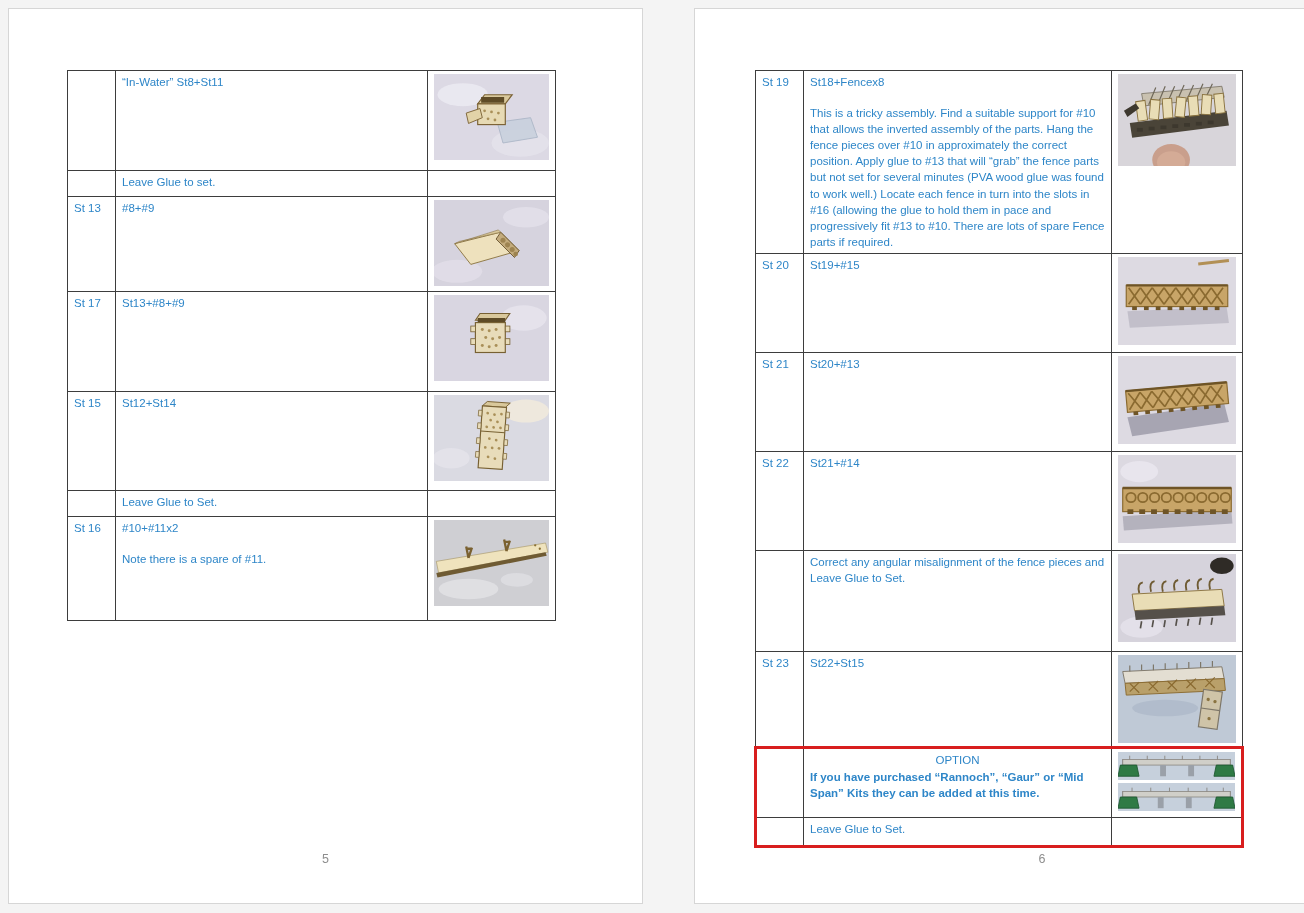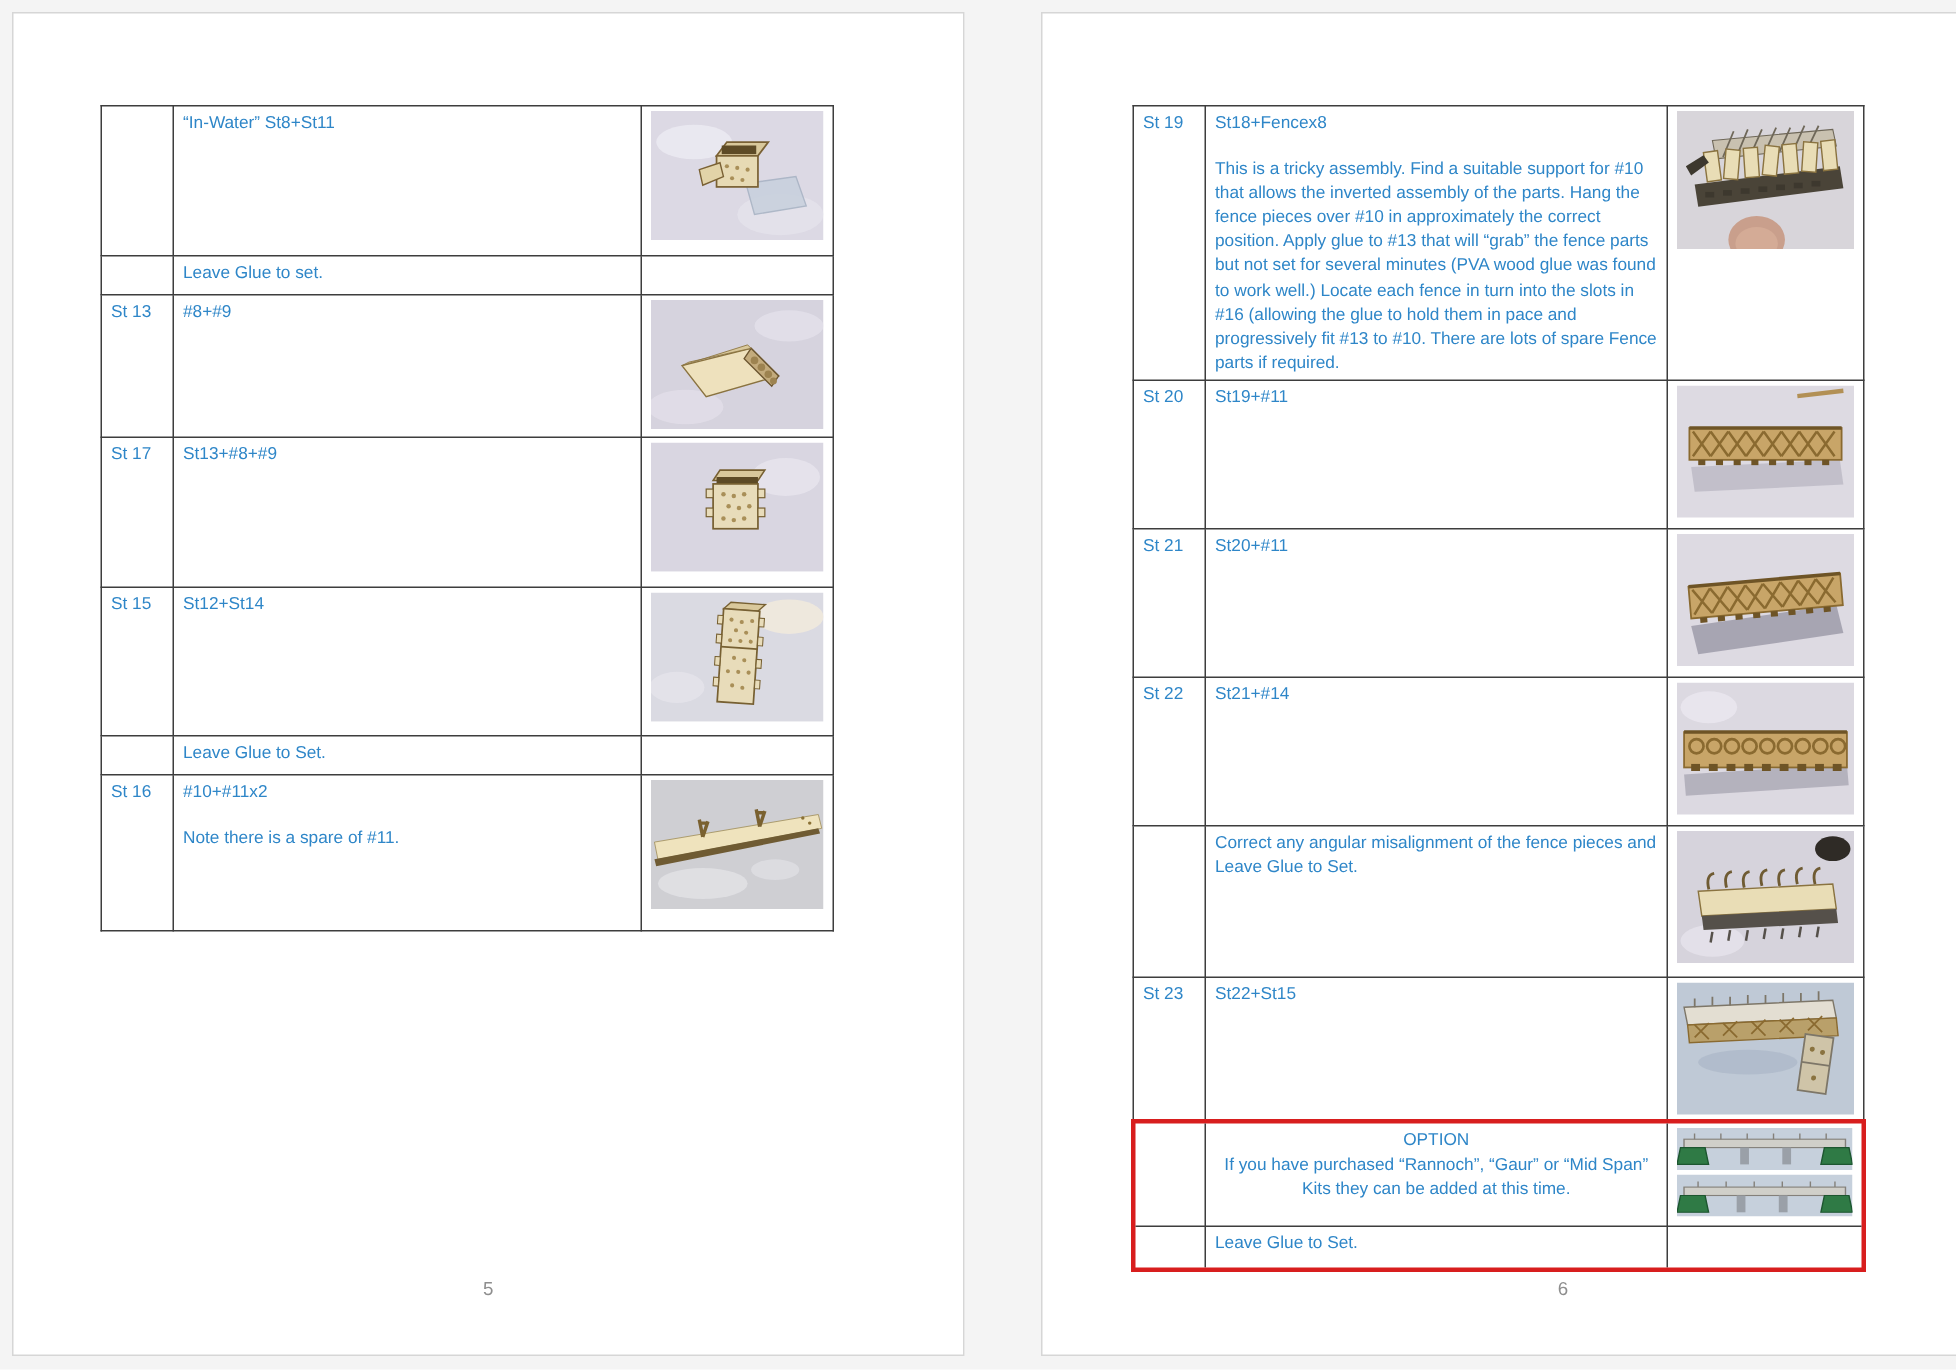--- a/index.html
+++ b/index.html
@@ -27,21 +27,21 @@
     color:#2e86c8;
     box-sizing:border-box;
     overflow:hidden;
     word-wrap:break-word;
   }
   td.photo-cell{padding:4px;}
   .photo{width:100%;height:100%;display:block;}
   .photo svg{display:block;width:100%;height:100%;}
   .note{margin-top:15px;}
   .opt-title{font-weight:normal;text-align:center;}
-  .opt-text{font-weight:normal;text-align:center;}
+  .opt-text{font-weight:bold;}
   .red-t{border-top:3px solid #d81e1e !important;}
   .red-b{border-bottom:3px solid #d81e1e !important;}
   .red-l{border-left:3px solid #d81e1e !important;}
   .red-r{border-right:3px solid #d81e1e !important;}
   .page-number{
     position:absolute;top:843px;left:0;width:100%;
     text-align:center;color:#8e8e8e;font-size:12.5px;
   }
 </style>
 </head>
@@ -279,21 +279,21 @@
             <ellipse cx="45" cy="70" rx="16" ry="13" fill="#c99f8c"></ellipse>
             <ellipse cx="45" cy="72" rx="12" ry="9" fill="#d4ab96"></ellipse>
           </svg>
         </span>
       </td>
     </tr>
 
     <tr style="height:99px">
       <td>St 20</td>
       <td>
-            <div>St19+#11</div>
+            <div>St19+#15</div>
           </td>
       <td class="photo-cell">
         <span class="photo">
           <svg viewBox="0 0 100 75" preserveAspectRatio="none">
             <rect x="0" y="0" width="100" height="75" fill="#dddae2"></rect>
             <line x1="68" y1="6" x2="94" y2="3" stroke="#b29055" stroke-width="2.5"></line>
             <polygon points="8,46 92,42 94,56 10,60" fill="#b8b5c1" opacity="0.75"></polygon>
             <rect x="7" y="24" width="86" height="18" fill="#c8a568" stroke="#8a6a30" stroke-width="1"></rect>
             <g stroke="#8a6a30" stroke-width="1.4" fill="none">
               <path d="M9,26 l10,14 M19,26 l-10,14"></path>
@@ -317,21 +317,21 @@
                   <rect x="82" y="42" width="4" height="3"></rect>
             </g>
           </svg>
         </span>
       </td>
     </tr>
 
     <tr style="height:99px">
       <td>St 21</td>
       <td>
-            <div>St20+#11</div>
+            <div>St20+#13</div>
           </td>
       <td class="photo-cell">
         <span class="photo">
           <svg viewBox="0 0 100 75" preserveAspectRatio="none">
             <rect x="0" y="0" width="100" height="75" fill="#dddae2"></rect>
             <polygon points="8,52 90,40 94,56 12,68" fill="#9a97a6" opacity="0.8"></polygon>
             <g transform="rotate(-5 50 34)">
               <rect x="7" y="26" width="86" height="18" fill="#c8a568" stroke="#8a6a30" stroke-width="1"></rect>
               <g stroke="#8a6a30" stroke-width="1.4" fill="none">
                 <path d="M9,28 l10,14 M19,28 l-10,14"></path>

